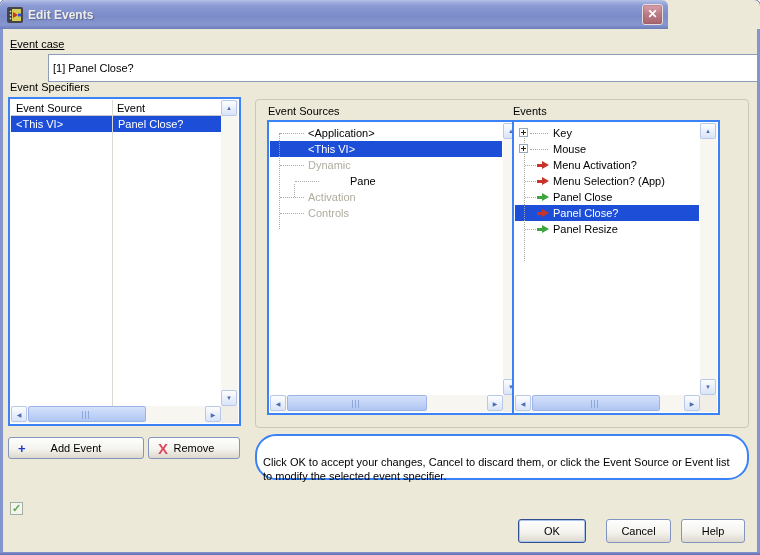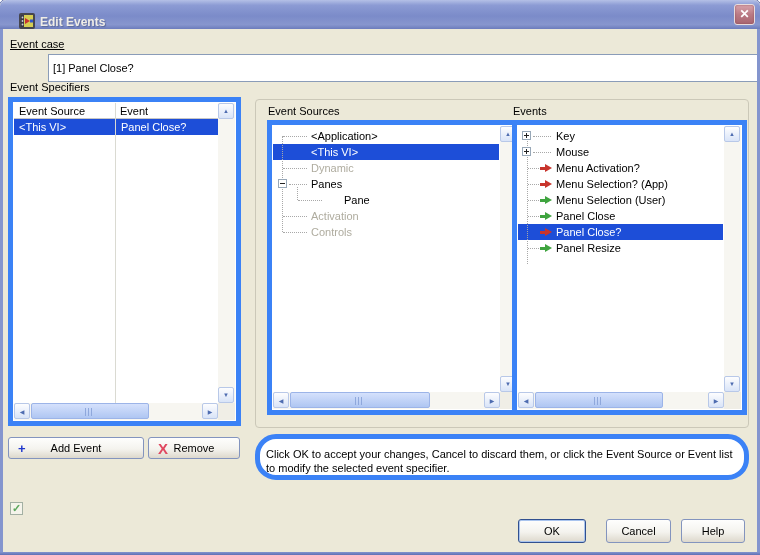--- a/index.html
+++ b/index.html
@@ -9,62 +9,62 @@
   #window { position:relative; width:760px; height:555px; background:#ECE9D8;
             border-radius:6px 6px 0 0; overflow:hidden; outline:1px solid #5A6AAE; }
 
   
   .wborder { position:absolute; background:#8495CE; z-index:5; }
   .wb-l { left:0; top:29px; bottom:0; width:3px; }
   .wb-r { right:0; top:29px; bottom:0; width:3px; }
   .wb-b { left:0; right:0; bottom:0; height:3px; background:linear-gradient(180deg,#8495CE,#5F6FB4); }
 
   
-  .titlebar { position:absolute; left:0; top:0; width:760px; height:29px;
+  .titlebar { position:absolute; left:0; top:0; width:668px; height:29px;
     background:linear-gradient(180deg,#B4C0E6 0%, #8C9BD4 18%, #7B8BC9 55%, #8796CE 85%, #6C7CBC 100%);
-    border-radius:6px 6px 0 0; display:flex; align-items:flex-end; z-index:6;padding-left:12px; }
+    border-radius:6px 6px 0 0; display:flex; align-items:center; z-index:6; }
   .app-icon { width:16px; height:16px; margin:0 5px 0 7px; }
   .title-text { color:#EFEDE7; font-weight:bold; font-size:12px; text-shadow:1px 1px 1px #5A6898; }
   .close-btn { position:absolute; right:5px; top:4px; width:21px; height:21px; border-radius:3px;
     border:1px solid #E8DCDC; background:linear-gradient(180deg,#D8A3AB 0%, #BA7A84 50%, #A86570 100%);
     color:#fff; font-weight:bold; font-size:12px; line-height:18px; text-align:center;
     box-shadow:inset 0 0 2px #8E4B56; cursor:default; }
 
   .lab { position:absolute; font-size:11px; }
 
   
   .combo { position:absolute; left:8px; top:54px; width:741px; height:28px; background:#fff;
     border:1px solid #8A9CB8; display:flex; align-items:center;margin-left:40px; }
   .combo-value { flex:1; padding-left:4px; }
   .combo-btn { width:17px; height:16px; margin-right:1px; border:1px solid #A8BCE8; border-radius:2px;
     background:linear-gradient(180deg,#E4EBFB 0%,#C3D4F6 100%); color:#3A5A9C; font-size:7px;
     display:flex; align-items:center; justify-content:center; }
 
   
-  .whitebox { position:absolute; background:#fff; border:5px solid #3b82f6; }
+  .whitebox { position:absolute; background:#fff; border:2px solid #3b82f6; }
 
   
   .table { left:8px; top:97px; width:233px; height:329px; }
   .thead { position:absolute; left:1px; top:1px; right:18px; height:16px; display:flex;
            border-bottom:1px solid #C6C6C6; }
   .th { padding-left:5px; line-height:16px; }
   .th1 { width:101px; } .th2 { flex:1; }
   .coldiv { position:absolute; left:102px; top:1px; bottom:18px; width:1px; background:#DADAD2; z-index:2; }
   .trows { position:absolute; left:1px; top:17px; right:18px; }
   .trow-t { height:16px; display:flex; line-height:16px; }
   .trow-t .td1 { width:101px; padding-left:5px; } .trow-t .td2 { flex:1; padding-left:6px; }
   .sel { background:#1d4ed8; color:#fff; }
 
   
   .groupbox { position:absolute; left:255px; top:99px; width:494px; height:329px;
     border:1px solid #CBC8B8; border-radius:4px; }
 
   
   .lb-sources { left:267px; top:120px; width:256px; height:295px; }
-  .lb-events  { left:512px; top:120px; width:235px; height:295px;padding-left:36px; }
+  .lb-events  { left:512px; top:120px; width:208px; height:295px;padding-left:36px; }
   .rows { position:absolute; left:1px; top:3px; right:19px; }
   .trow { position:relative; height:16px; line-height:16px; }
   .trow .txt { position:absolute; top:0; white-space:nowrap; }
   .dis { color:#AFAC9F; }
   .vdots { position:absolute; border-left:1px dotted #A8A8A8; width:0; z-index:1; }
   .hdots { position:absolute; border-top:1px dotted #A8A8A8; top:8px; height:0; z-index:1; }
 
   .expbox { position:absolute; width:9px; height:9px; top:3px; background:#fff;
             border:1px solid #98A8B8; z-index:2; }
   .expbox::before { content:""; position:absolute; left:1px; right:1px; top:3px; height:1px; background:#222; }
@@ -74,21 +74,21 @@
   .evarrow::before { content:""; position:absolute; left:0; top:3px; width:5px; height:3px; }
   .evarrow::after  { content:""; position:absolute; left:5px; top:0; width:0; height:0;
     border-top:4px solid transparent; border-bottom:4px solid transparent; }
   .arr-green::before { background:#3FA43F; } .arr-green::after { border-left:7px solid #3FA43F; }
   .arr-red::before   { background:#C8342C; } .arr-red::after   { border-left:7px solid #C8342C; }
 
   
   .lb-sources .expbox { left:5px; }
   .lb-sources .hdots  { left:10px; width:24px; }
   .lb-sources .txt    { left:38px; }
-  .lb-sources .child .txt { left:62px;padding-left:9px; }
+  .lb-sources .child .txt { left:71px;padding-left:9px; }
   .lb-sources .child .hdots { left:25px; width:24px; }
   
   .lb-events .expbox { left:4px; }
   .lb-events .hdots  { left:10px; width:11px; }
   .lb-events .txt    { left:38px; }
 
   
   .vscroll { position:absolute; top:1px; right:1px; bottom:18px; width:17px; background:#F7F6F1; }
   .hscroll { position:absolute; left:1px; bottom:1px; right:18px; height:17px; background:#F7F6F1; }
   .sb { position:absolute; width:16px; height:16px; border:1px solid #B8C8E8; border-radius:2px;
@@ -98,21 +98,21 @@
   .sb-dn { bottom:0; left:0; font-size:6px; }
   .sb-lf { left:0; top:0; font-size:6px; }
   .sb-rt { right:0; top:0; font-size:6px; }
   .hthumb { position:absolute; left:17px; top:0; height:16px; border:1px solid #9CB4E8; border-radius:2px;
     background:linear-gradient(180deg,#D5E1FC 0%,#AFC6F2 100%); }
   .hthumb::after { content:""; position:absolute; left:50%; top:4px; width:9px; height:8px; margin-left:-5px;
     background:repeating-linear-gradient(90deg,#8FA8DC 0 1px,transparent 1px 3px); }
   .corner { position:absolute; right:1px; bottom:1px; width:17px; height:17px; background:#F0EEE6; }
 
   
-  .infobox { left:255px; top:434px; width:494px; height:46px; padding:8px 6px; line-height:14px;border-radius:21px; }
+  .infobox { left:255px; top:434px; width:494px; height:46px; padding:19px 6px; line-height:14px;border-radius:21px; }
 
   
   .xpbtn { position:absolute; border:1px solid #8394BE; border-radius:3px;
     background:linear-gradient(180deg,#FEFEFD 0%,#F4F3EE 55%,#DDD8CC 100%);
     font-family:"Liberation Sans", sans-serif; font-size:11px; color:#000;
     display:flex; align-items:center; justify-content:center; cursor:default; }
   .btn-add { left:8px; top:437px; width:136px; height:22px; }
   .btn-remove { left:148px; top:437px; width:92px; height:22px; }
   .btn-icon { position:absolute; left:9px; font-weight:bold; font-size:13px; line-height:13px; }
   .plus-ic { color:#1F36CC; }
@@ -194,25 +194,20 @@
         <span class="txt">&lt;Application&gt;</span>
       </div>
       <div class="trow sel">
 
         <span class="txt">&lt;This VI&gt;</span>
       </div>
       <div class="trow dis">
         <span class="hdots"></span>
         <span class="txt">Dynamic</span>
       </div>
-      <div class="trow">
-        <span class="expbox"></span>
-        <span class="hdots" style="left:16px; width:18px;"></span>
-        <span class="txt">Panes</span>
-      </div>
       <div class="trow child">
         <span class="hdots"></span>
         <span class="txt">Pane</span>
       </div>
       <div class="trow dis">
         <span class="hdots"></span>
         <span class="txt">Activation</span>
       </div>
       <div class="trow dis">
         <span class="hdots"></span>
@@ -251,25 +246,20 @@
         <span class="txt">Menu Activation?</span>
       </div>
       <div class="trow">
         <span class="hdots"></span>
         <span class="evarrow arr-red"></span>
         <span class="txt">Menu Selection? (App)</span>
       </div>
       <div class="trow">
         <span class="hdots"></span>
         <span class="evarrow arr-green"></span>
-        <span class="txt">Menu Selection (User)</span>
-      </div>
-      <div class="trow">
-        <span class="hdots"></span>
-        <span class="evarrow arr-green"></span>
         <span class="txt">Panel Close</span>
       </div>
       <div class="trow sel">
         <span class="evarrow arr-red"></span>
         <span class="txt">Panel Close?</span>
       </div>
       <div class="trow">
         <span class="hdots"></span>
         <span class="evarrow arr-green"></span>
         <span class="txt">Panel Resize</span>

